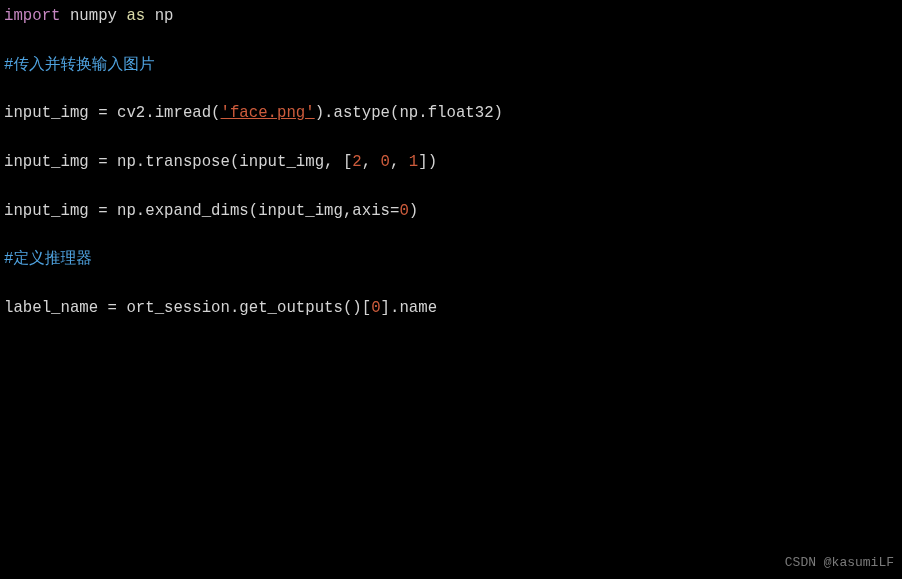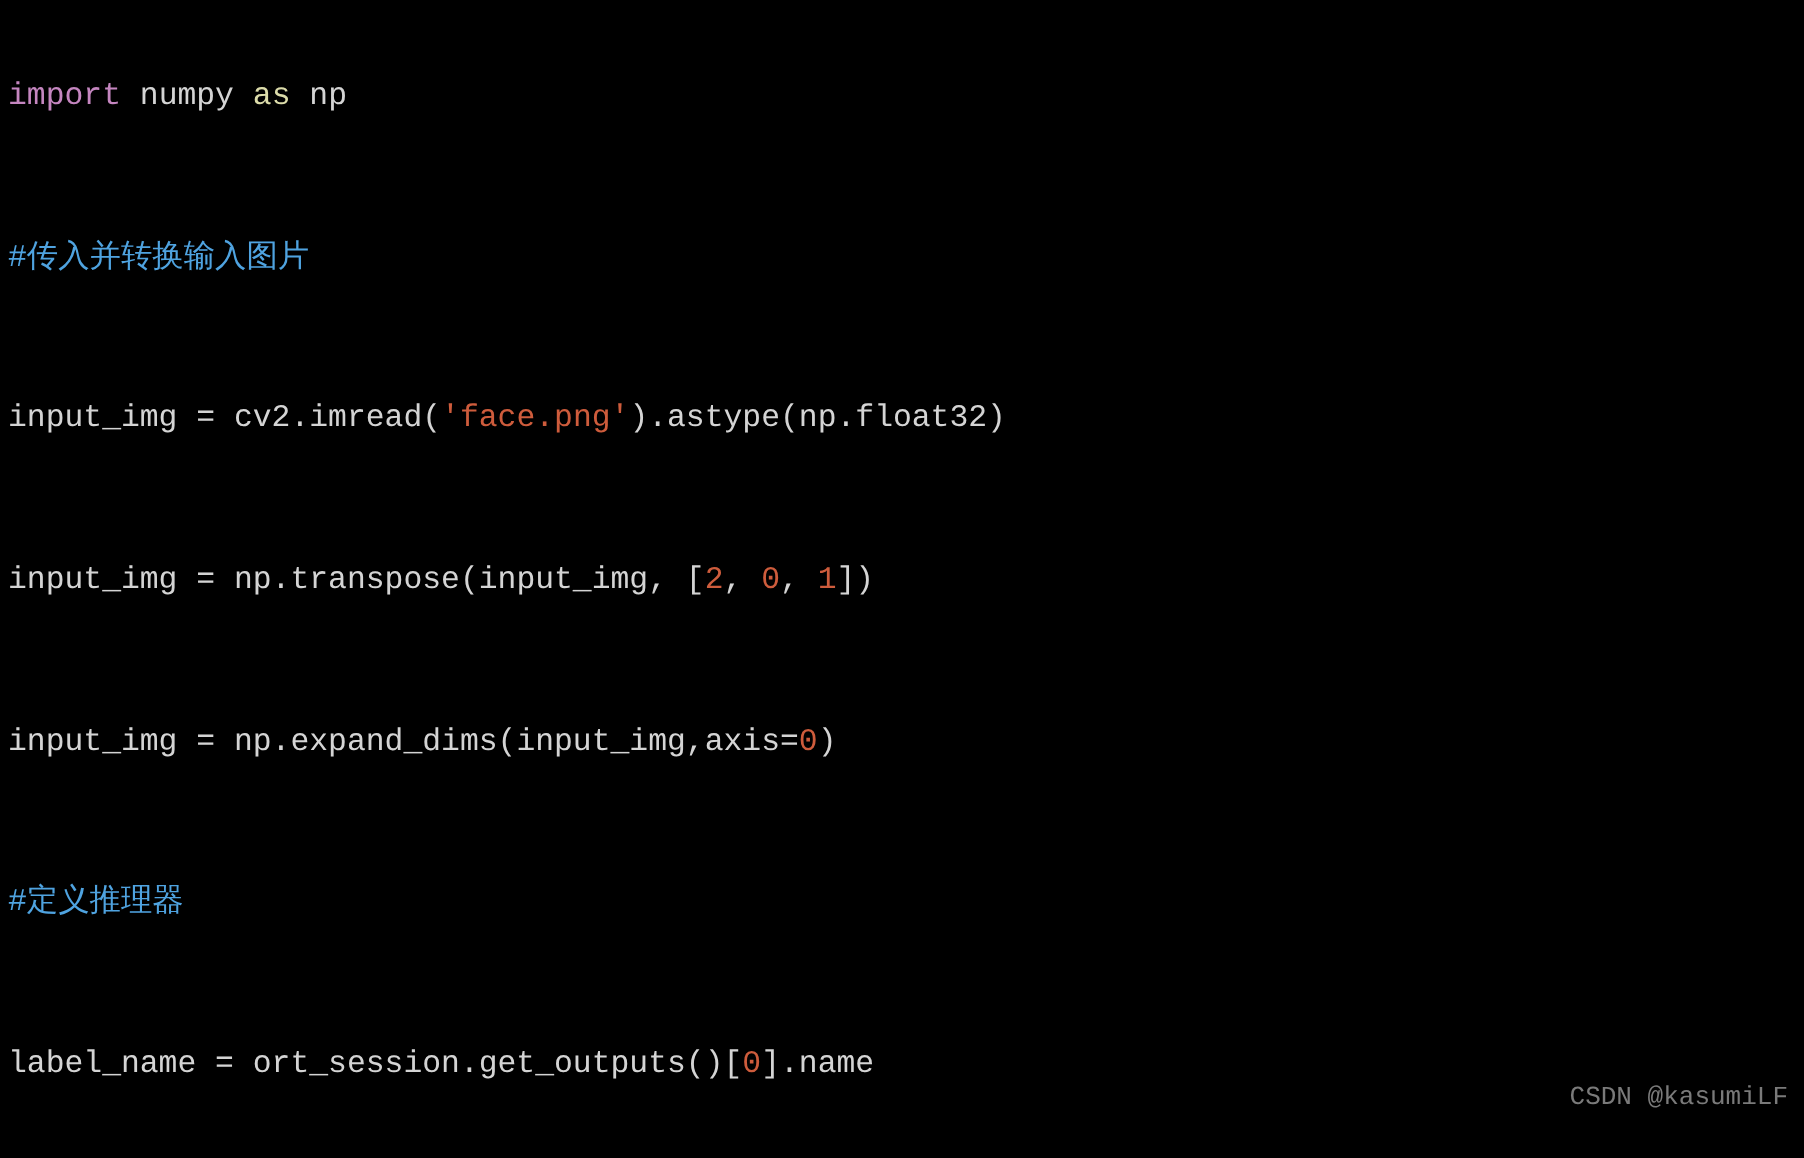--- a/index.html
+++ b/index.html
@@ -19,32 +19,32 @@
   pre {
     margin: 0;
     font-family: inherit;
     white-space: pre;
   }
   .kw   { color: #c586c0; }   
   .as   { color: #dcdcaa; }
   .id   { color: #d4d4d4; }
   .op   { color: #d4d4d4; }
   .num  { color: #ce5c3c; }   
-  .str  { color: #ce5c3c; }   
+  .str  { color: #ce5c3c; text-decoration: underline; }   
   .str2 { color: #bb3b3b; }   
   .cmt  { color: #4fa3e0; }
   .watermark {
     position: absolute;
     right: 8px;
-    bottom: 20px;
+    bottom: 6px;
     color: #7a7a7a;
     font-size: 13px;
     font-family: inherit;
   }
-  .line { display:block;margin-top:32px; }
+  .line { display:block; }
 </style>
 </head>
 <body>
 
 <pre><span class="line"><span class="kw">import</span> <span class="id">numpy</span> <span class="as">as</span> <span class="id">np</span></span>
 <span class="line"><span class="cmt">#传入并转换输入图片</span></span>
 <span class="line"><span class="id">input_img</span><span class="op"> = </span><span class="id">cv2.imread(</span><span class="str">'face.png'</span><span class="id">).astype(np.float32)</span></span>
 <span class="line"><span class="id">input_img</span><span class="op"> = </span><span class="id">np.transpose(input_img, [</span><span class="num">2</span><span class="op">, </span><span class="num">0</span><span class="op">, </span><span class="num">1</span><span class="id">])</span></span>
 <span class="line"><span class="id">input_img</span><span class="op"> = </span><span class="id">np.expand_dims(input_img,axis=</span><span class="num">0</span><span class="id">)</span></span>
 <span class="line"><span class="cmt">#定义推理器</span></span>

